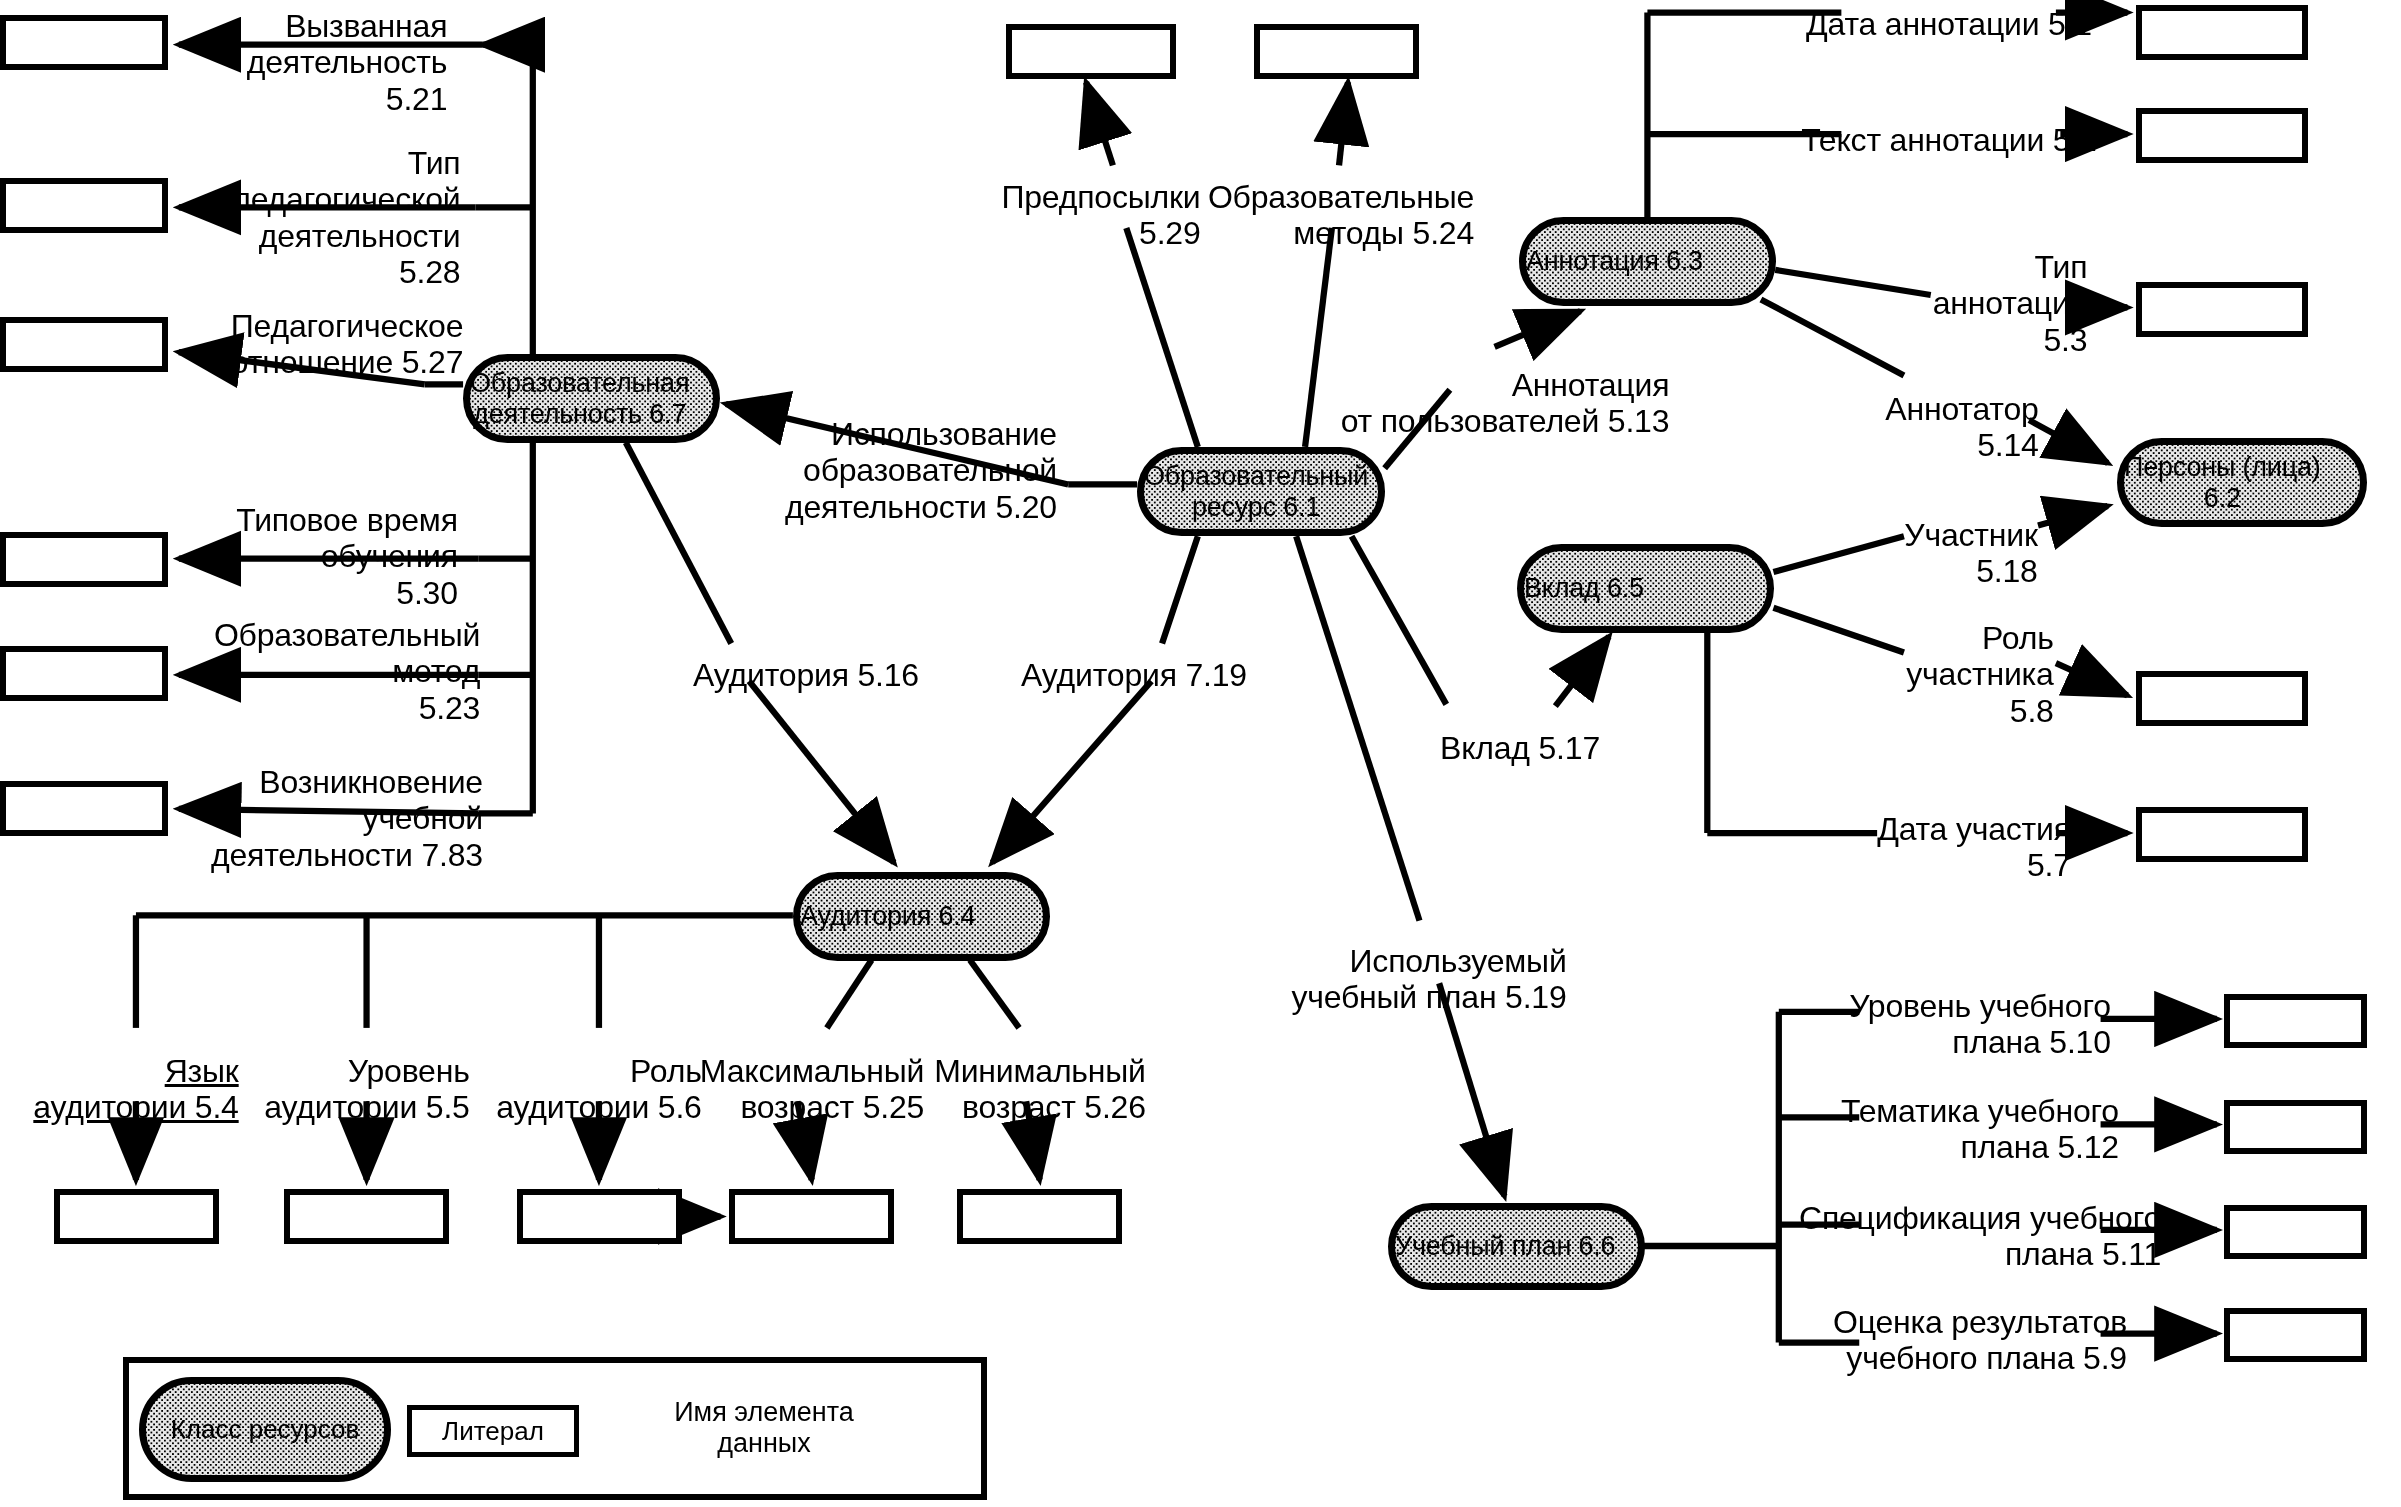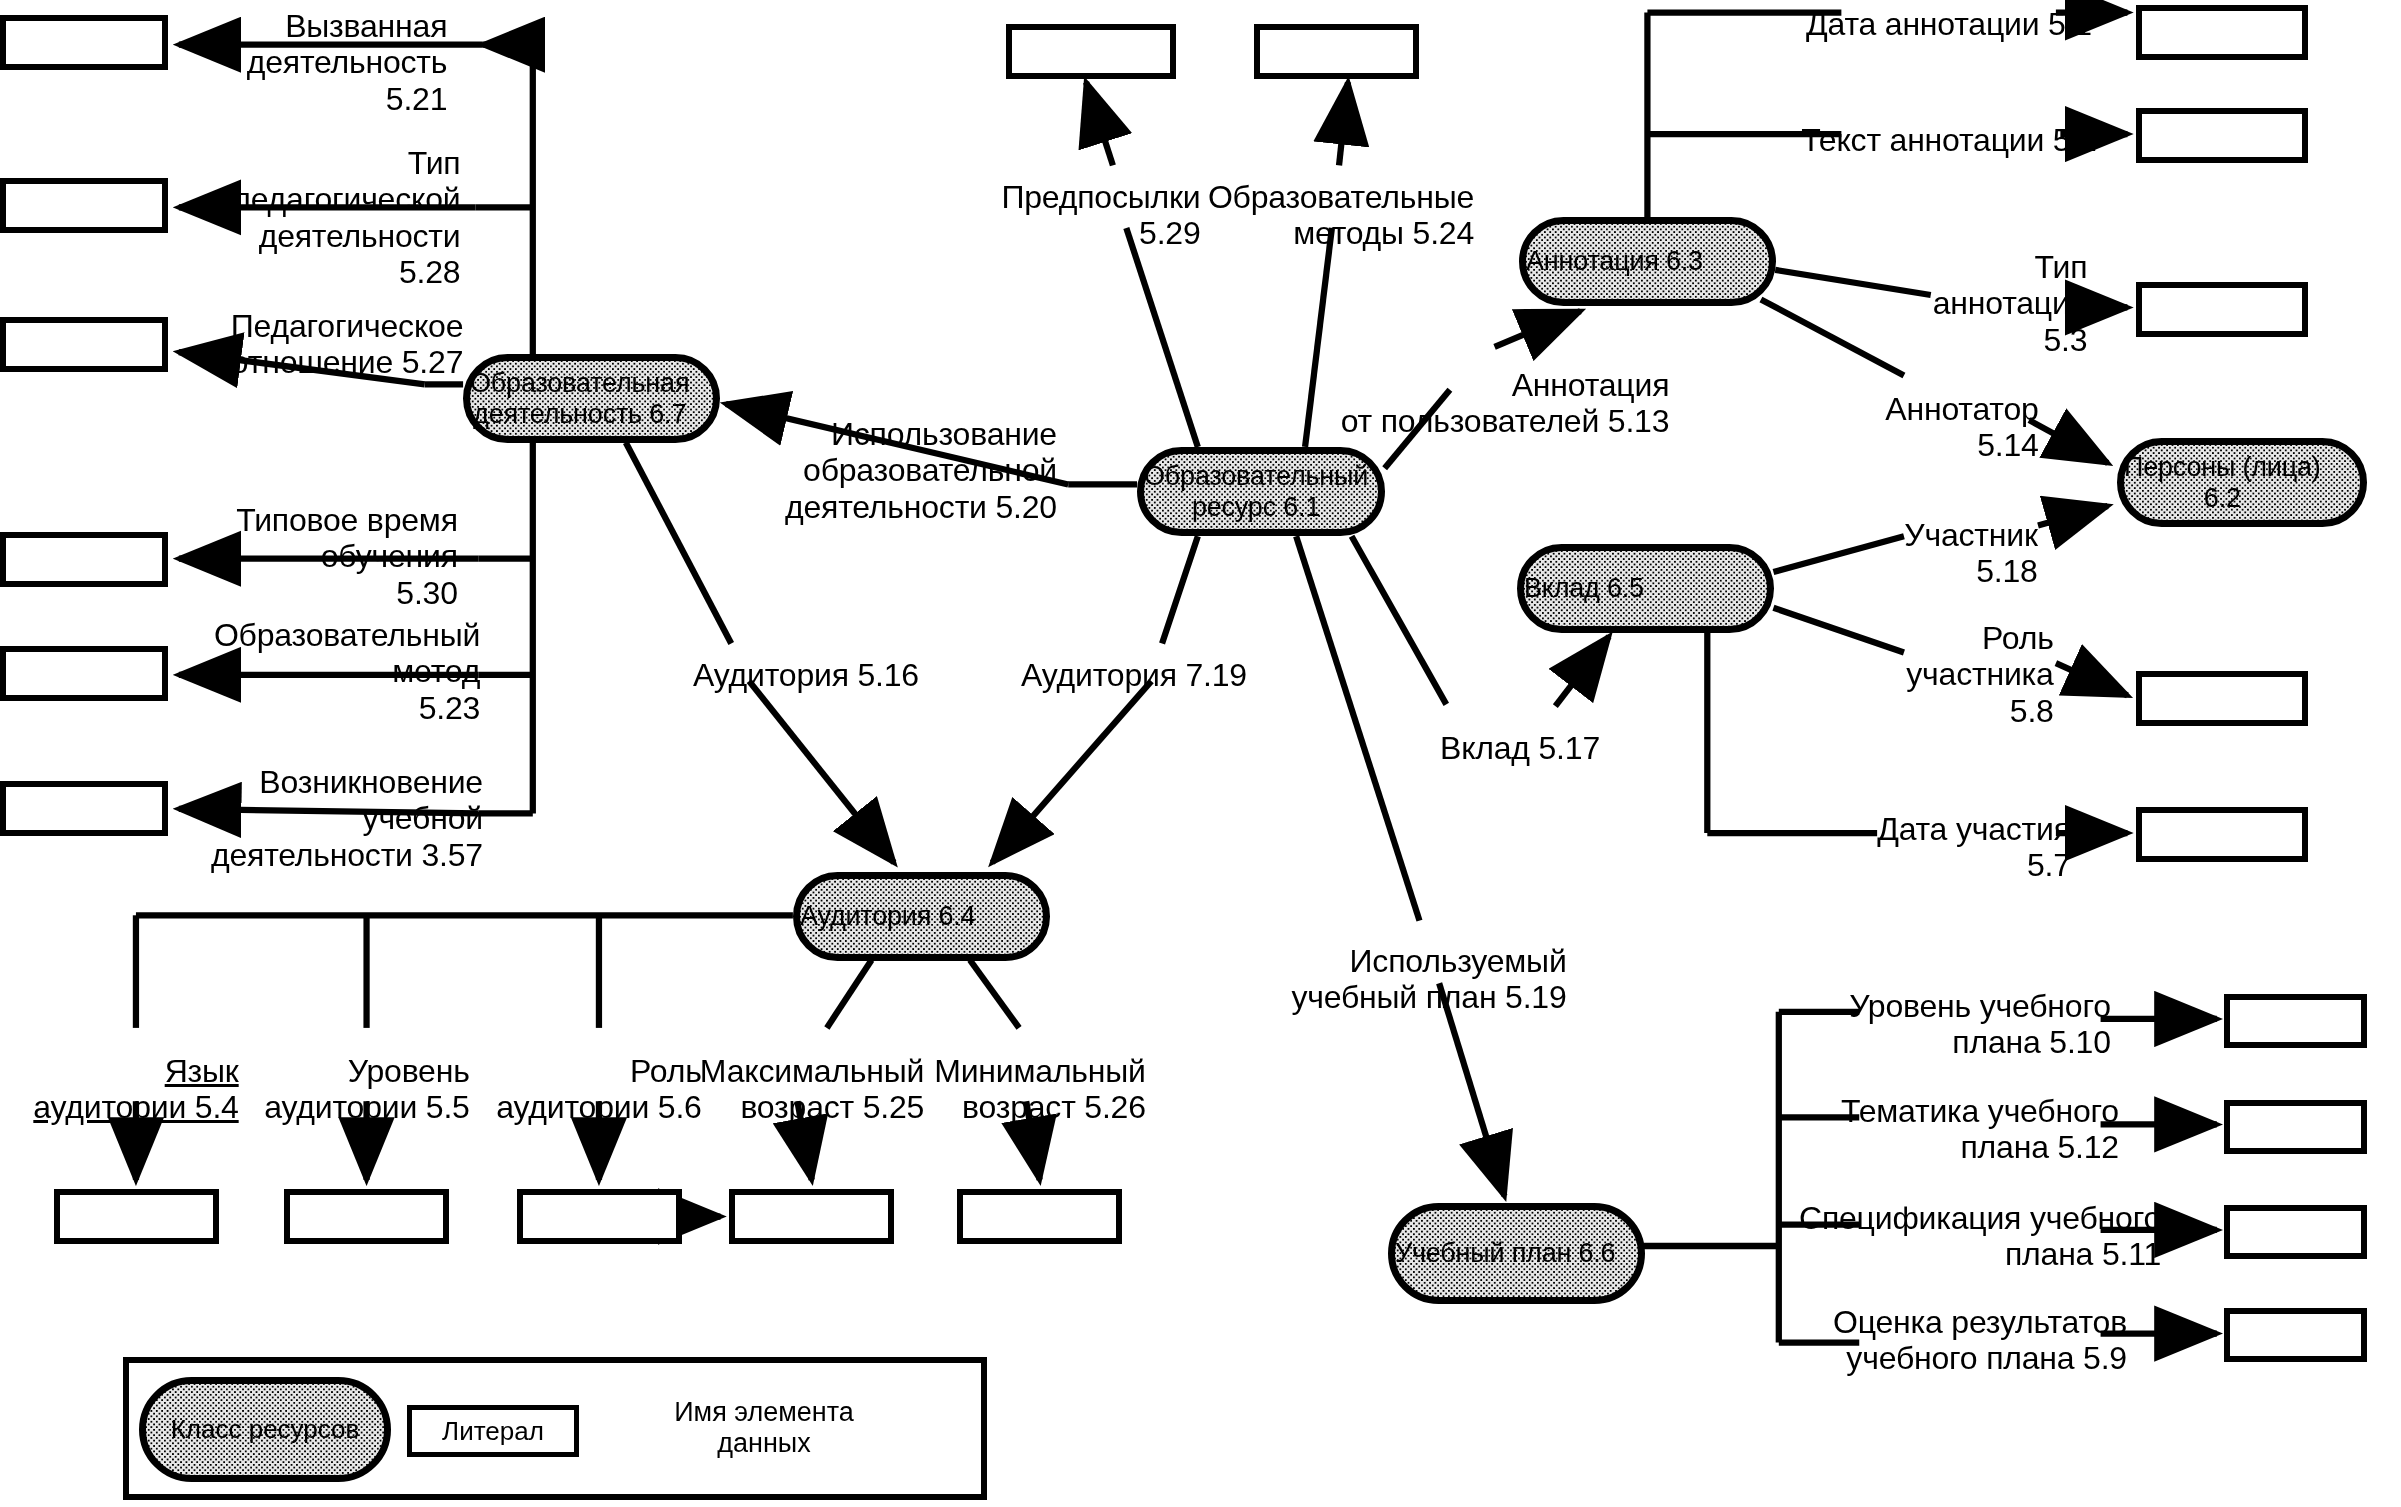--- a/index.html
+++ b/index.html
@@ -249,42 +249,42 @@
   </div>
   <div class="rclass" style="left:2117px;top:438px;width:250px;height:89px;">
     <span>Персоны (лица)<br>6.2</span>
   </div>
   <div class="rclass" style="left:1517px;top:544px;width:257px;height:89px;">
     <span>Вклад 6.5</span>
   </div>
   <div class="rclass" style="left:793px;top:872px;width:257px;height:89px;">
     <span>Аудитория 6.4</span>
   </div>
-  <div class="rclass" style="left:1388px;top:1203px;width:257px;height:101px;">
+  <div class="rclass" style="left:1388px;top:1203px;width:257px;height:87px;">
     <span>Учебный план 6.6</span>
   </div>
 
   <div class="lbl" style="left:347px;top:8px;">Вызванная
 деятельность
 5.21</div>
   <div class="lbl" style="left:347px;top:145px;">Тип
 педагогической
 деятельности
 5.28</div>
   <div class="lbl" style="left:347px;top:308px;">Педагогическое
 отношение 5.27</div>
   <div class="lbl" style="left:347px;top:502px;">Типовое время
 обучения
 5.30</div>
   <div class="lbl" style="left:347px;top:617px;">Образовательный
 метод
 5.23</div>
   <div class="lbl" style="left:347px;top:764px;">Возникновение
 учебной
-деятельности 3.57</div>
+деятельности 7.83</div>
   <div class="lbl" style="left:921px;top:416px;">Использование
 образовательной
 деятельности 5.20</div>
   <div class="lbl" style="left:1101px;top:179px;">Предпосылки
 5.29</div>
   <div class="lbl" style="left:1341px;top:179px;">Образовательные
 методы 5.24</div>
   <div class="lbl" style="left:1505px;top:367px;">Аннотация
 от пользователей 5.13</div>
   <div class="lbl" style="left:1949px;top:6.3px;">Дата аннотации 5.1</div>

